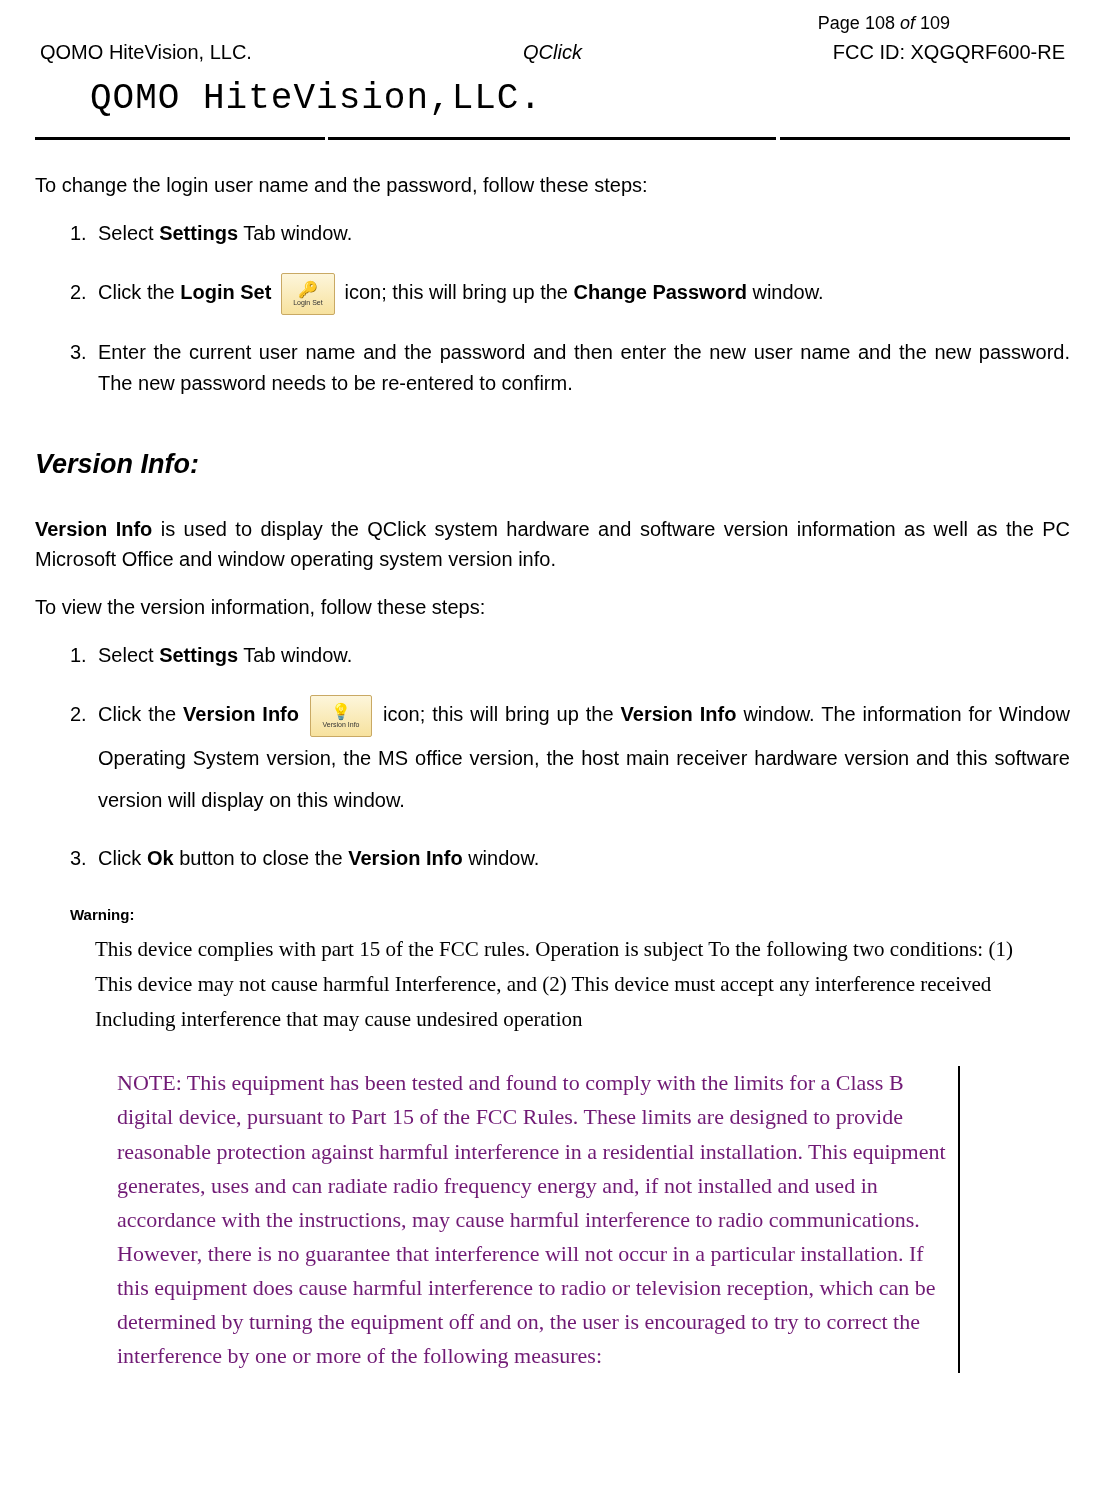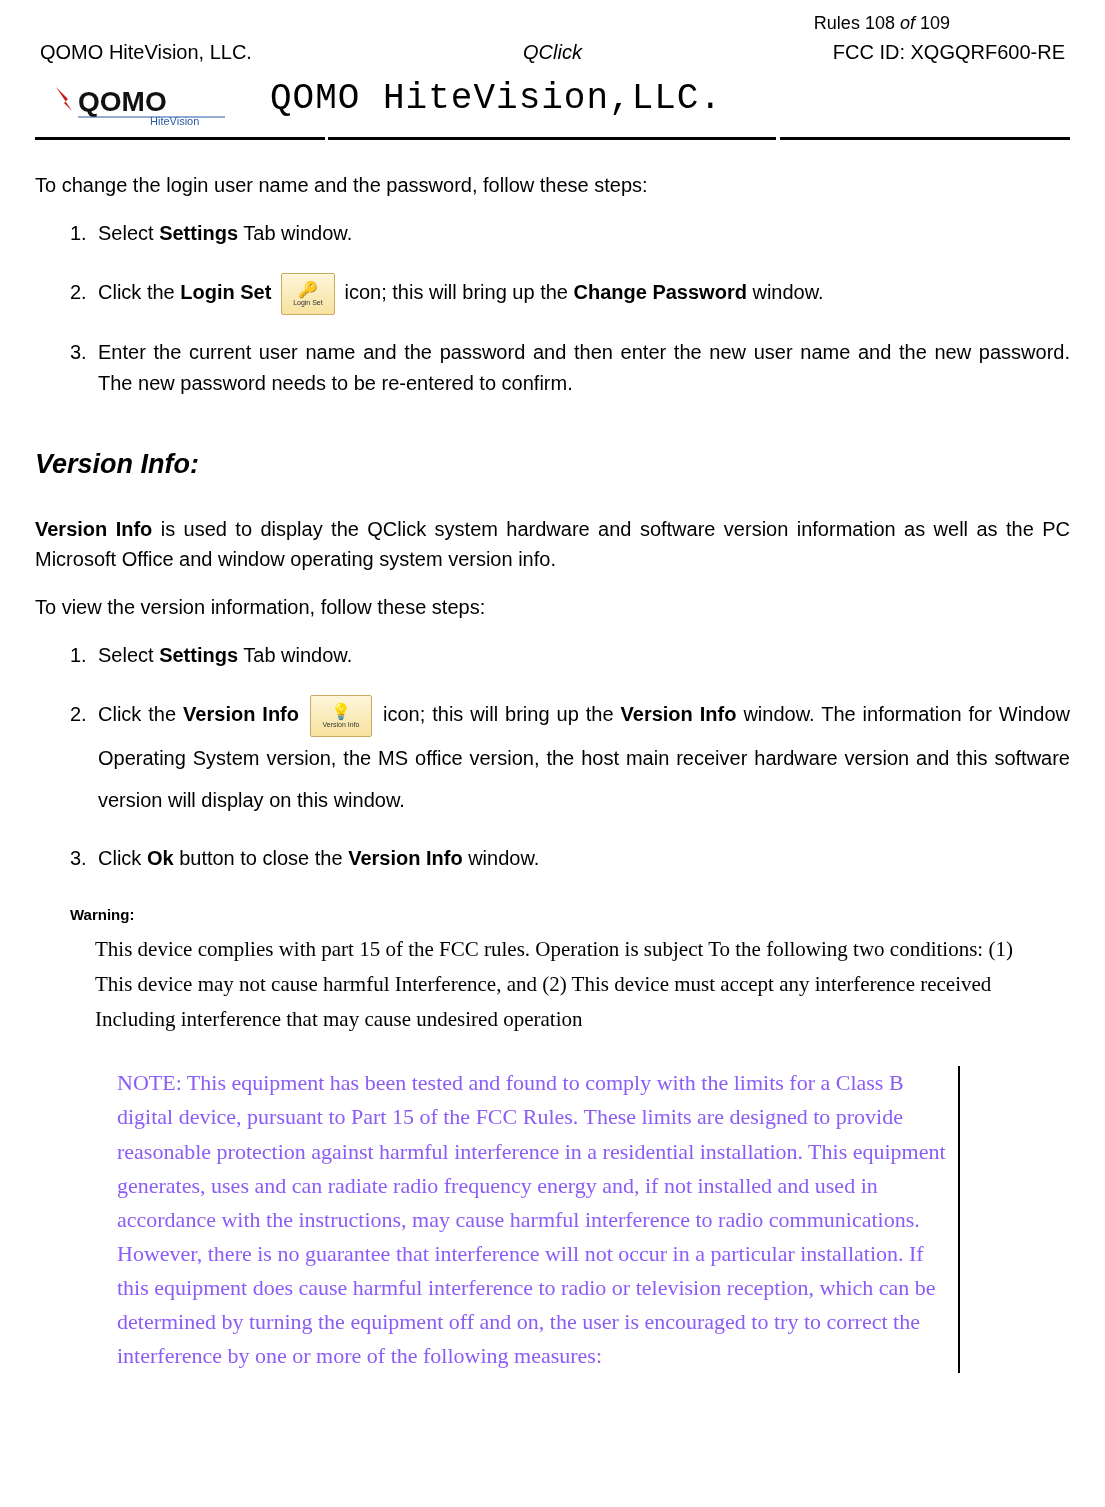--- a/index.html
+++ b/index.html
@@ -145,51 +145,43 @@
       font-family: "Times New Roman", Times, serif;
       font-size: 21px;
       padding-left: 60px;
       padding-right: 20px;
       line-height: 1.65;
       margin-bottom: 30px;
     }
     .note-block {
       font-family: "Times New Roman", Times, serif;
       font-size: 22px;
-      color: #8b5cf6;
+      color: #701a75;
       margin-left: 80px;
       margin-right: 110px;
       line-height: 1.55;
       border-right: 2px solid #000;
       padding-right: 6px;
       padding-left: 2px;
     }
     b { font-weight: bold; }
   </style>
 </head>
 <body>
 
 <div class="top-header">
   <div class="page-number-row">
-    <span>Rules </span><span>108</span><span class="of-text"> of </span><span>109</span>
+    <span>Page </span><span>108</span><span class="of-text"> of </span><span>109</span>
   </div>
   <div class="header-row">
     <div class="header-left">QOMO HiteVision, LLC.</div>
     <div class="header-center">QClick</div>
     <div class="header-right">FCC ID: XQGQRF600-RE</div>
   </div>
   <div class="logo-row">
-    <div class="logo-box">
-      <svg width="180" height="48" viewBox="0 0 180 48">
-        <path d="M 6 6 L 18 18 L 6 30 L 14 22 L 22 30 L 14 18 Z" fill="#c41e1e"></path>
-        <text x="28" y="30" font-family="Arial Black, Arial" font-size="28" font-weight="900" fill="#111">QOMO</text>
-        <text x="100" y="44" font-family="Arial" font-size="11" fill="#2a5aa8">HiteVision</text>
-        <line x1="28" y1="36" x2="175" y2="36" stroke="#2a5aa8" stroke-width="1.2"></line>
-      </svg>
-    </div>
     <div class="company-title">QOMO HiteVision,LLC.</div>
   </div>
 </div>
 
 <div class="divider-line"></div>
 
 <p class="body-text">To change the login user name and the password, follow these steps:</p>
 
 <ol class="steps">
   <li>

